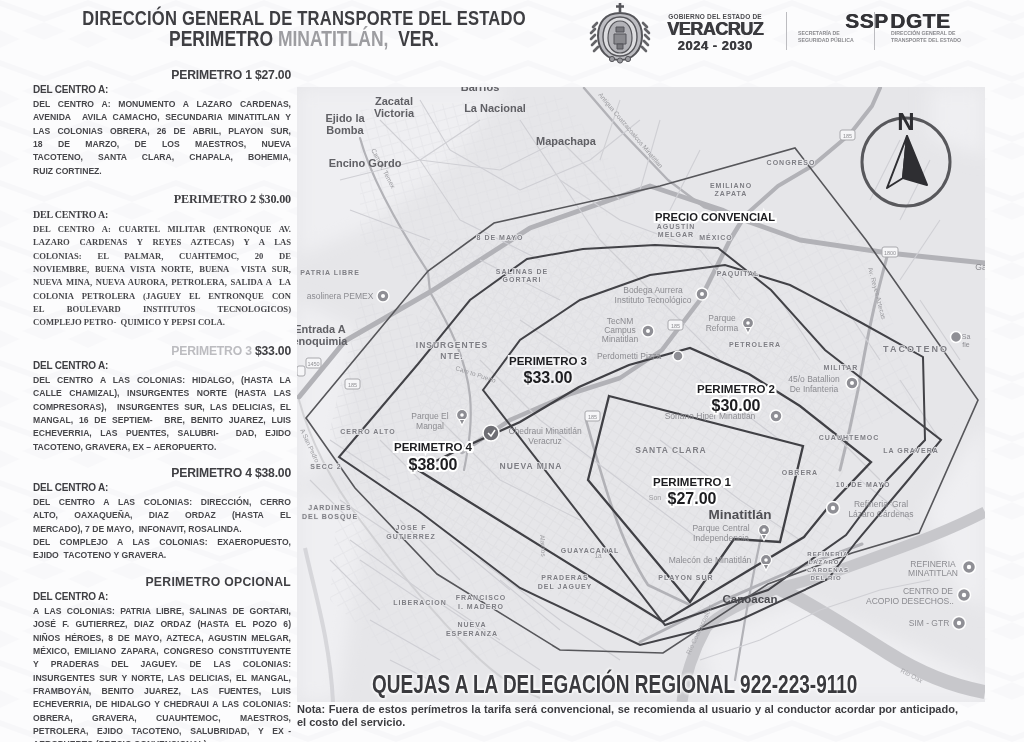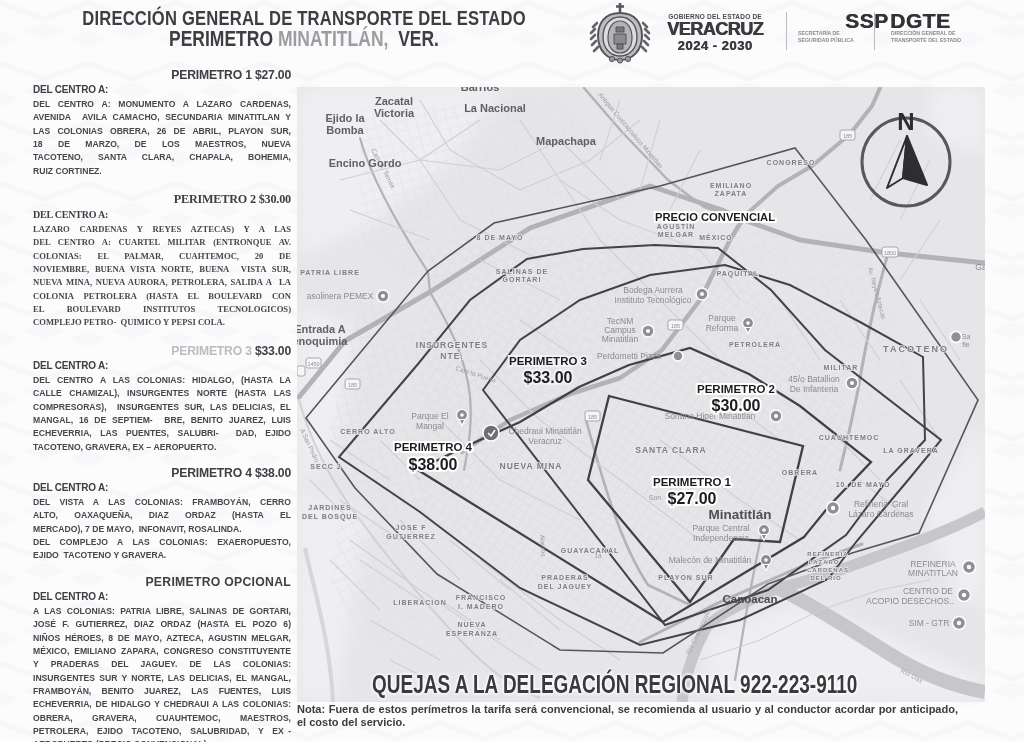--- a/index.html
+++ b/index.html
@@ -88,26 +88,26 @@
 <div class="jl">18 DE MARZO, DE LOS MAESTROS, NUEVA</div>
 <div class="jl">TACOTENO, SANTA CLARA, CHAPALA, BOHEMIA,</div>
 <div>RUIZ&nbsp;CORTINEZ.</div>
       </div>
  </div>
 
  <div class="abs" style="top:126px;width:258px;font-family:Liberation Serif, serif;">
   <div class="sh">PERIMETRO 2 $30.00</div>
   <div class="sh2">DEL CENTRO A:</div>
   <div class="sb">
-        <div class="jl">LAZARO CARDENAS Y REYES AZTECAS) Y A LAS</div>
-<div class="jl">DEL CENTRO A: CUARTEL MILITAR (ENTRONQUE AV.</div>
+        <div class="jl">DEL CENTRO A: CUARTEL MILITAR (ENTRONQUE AV.</div>
+<div class="jl">LAZARO CARDENAS Y REYES AZTECAS) Y A LAS</div>
 <div class="jl">COLONIAS: EL PALMAR, CUAHTEMOC, 20 DE</div>
 <div class="jl">NOVIEMBRE, BUENA VISTA NORTE, BUENA&nbsp; VISTA SUR,</div>
 <div class="jl">NUEVA&nbsp;MINA, NUEVA AURORA, PETROLERA, SALIDA A&nbsp; LA</div>
-<div class="jl">COLONIA PETROLERA (HASTA EL BOULEVARD CON</div>
+<div class="jl">COLONIA PETROLERA (JAGUEY EL ENTRONQUE CON</div>
 <div class="jl">EL&nbsp; BOULEVARD&nbsp; INSTITUTOS&nbsp; TECNOLOGICOS)</div>
 <div>COMPLEJO PETRO-&nbsp; QUIMICO Y&nbsp;PEPSI COLA.</div>
       </div>
  </div>
 
  <div class="abs" style="top:278px;width:258px;">
   <div class="sh"><span style="color:#bcbcc0;">PERIMETRO 3</span> $33.00</div>
   <div class="sh2">DEL CENTRO A:</div>
   <div class="sb">
         <div class="jl">DEL CENTRO A LAS COLONIAS: HIDALGO, (HASTA LA</div>
@@ -116,21 +116,21 @@
 <div class="jl">MANGAL, 16 DE SEPTIEM-&nbsp; BRE, BENITO JUAREZ, LUIS</div>
 <div class="jl">ECHEVERRIA, LAS PUENTES, SALUBRI-&nbsp; DAD, EJIDO</div>
 <div>TACOTENO, GRAVERA, EX&nbsp;–&nbsp;AEROPUERTO.</div>
       </div>
  </div>
 
  <div class="abs" style="top:400px;width:258px;">
   <div class="sh">PERIMETRO 4 $38.00</div>
   <div class="sh2">DEL CENTRO A:</div>
   <div class="sb">
-        <div class="jl">DEL VISTA A LAS COLONIAS: FRAMBOYÁN, CERRO</div>
+        <div class="jl">DEL CENTRO A LAS COLONIAS: DIRECCIÓN, CERRO</div>
 <div class="jl">ALTO,&nbsp; OAXAQUEÑA,&nbsp; DIAZ&nbsp; ORDAZ&nbsp; (HASTA&nbsp; EL</div>
 <div>MERCADO), 7 DE MAYO,&nbsp; INFONAVIT, ROSALINDA.</div>
 <div class="jl">DEL COMPLEJO A LAS COLONIAS: EXAEROPUESTO,</div>
 <div>EJIDO&nbsp; TACOTENO Y&nbsp;GRAVERA.</div>
       </div>
  </div>
 
  <div class="abs" style="top:509px;width:258px;">
   <div class="sh" style="letter-spacing:.3px;">PERIMETRO OPCIONAL</div>
   <div class="sh2">DEL CENTRO A:</div>

